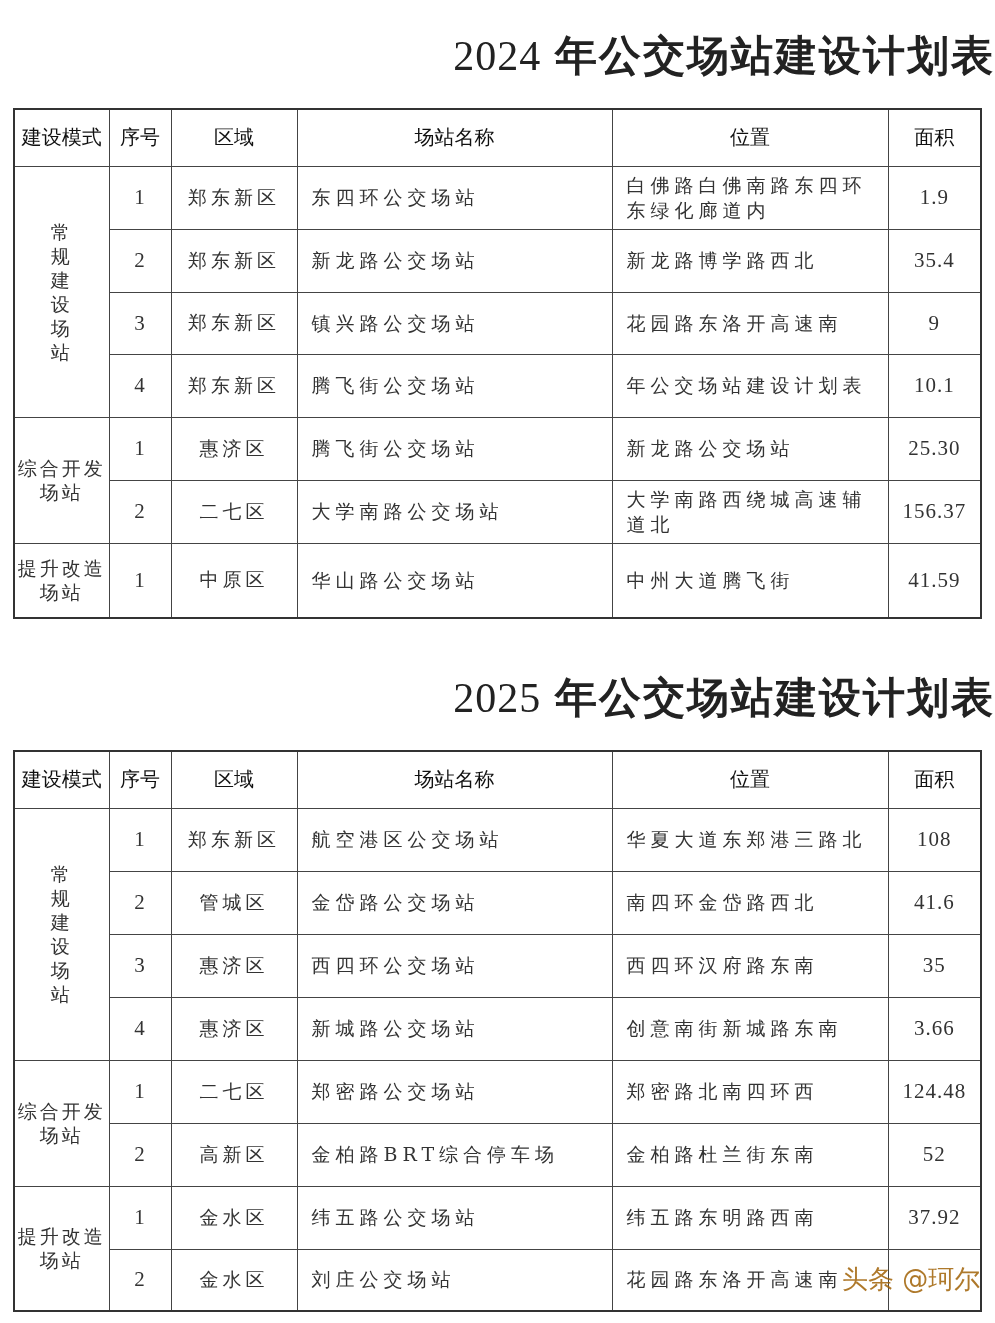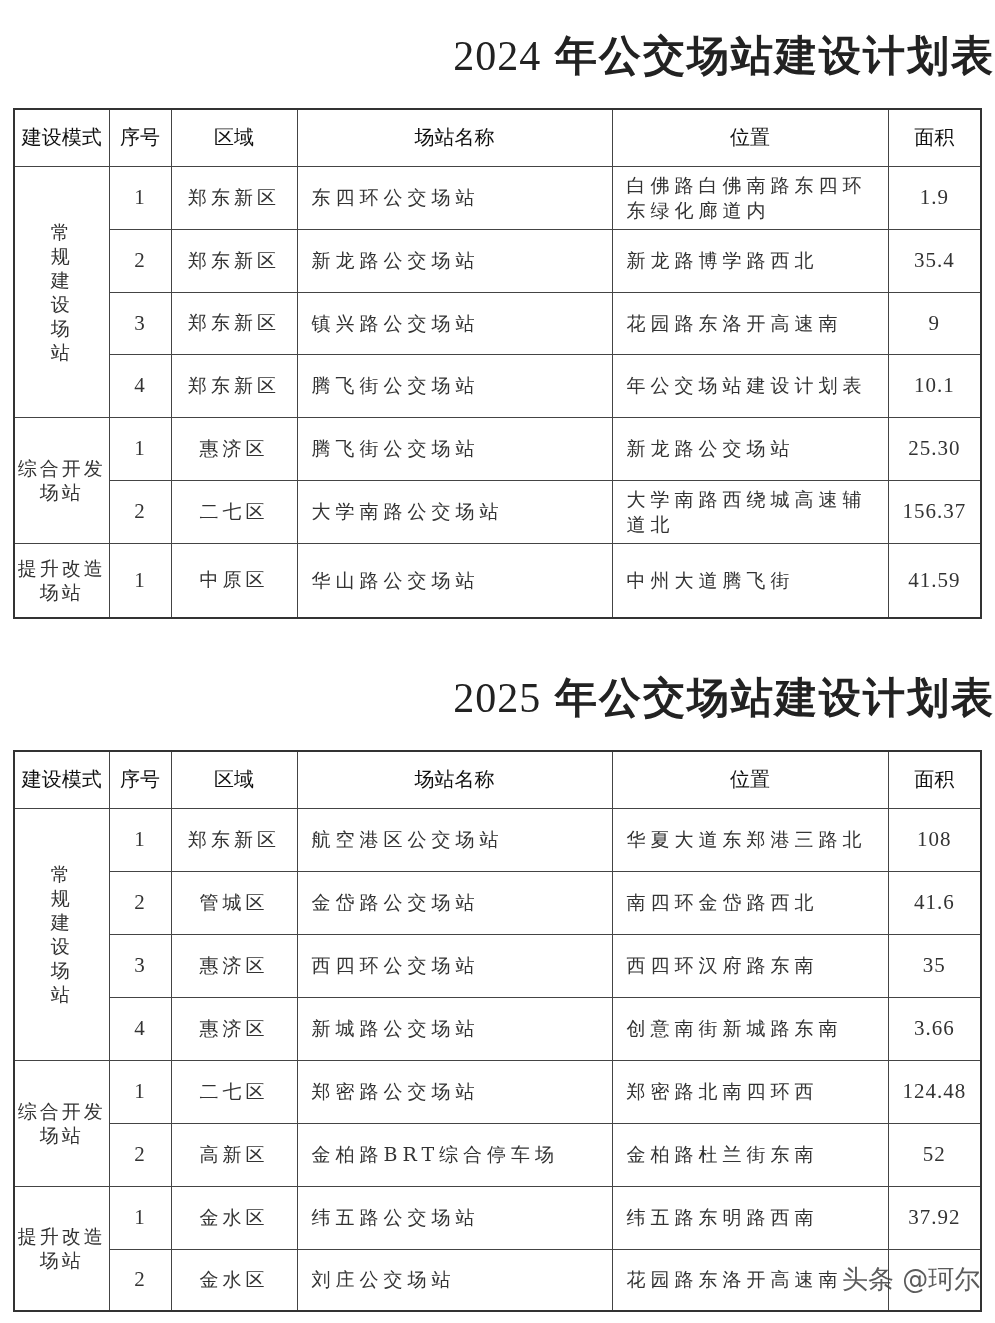--- a/index.html
+++ b/index.html
@@ -9,21 +9,21 @@
   .title .rest{font-family:"DejaVu Sans",sans-serif;font-weight:bold;font-size:42px;letter-spacing:2px;}
   table{position:absolute;left:13px;width:967px;border-collapse:collapse;table-layout:fixed;border:2px solid #333;}
   td,th{border:1px solid #444;padding:0;font-weight:normal;vertical-align:middle;}
   th{font-family:"DejaVu Sans",sans-serif;font-size:20px;text-align:center;color:#111;margin-left:20px;}
   td{font-size:19px;color:#333;letter-spacing:5px;}
   td.c{text-align:center;letter-spacing:4px;}
   td.l{text-align:left;padding-left:14px;line-height:25px;}
   td.num{text-align:center;letter-spacing:1px;font-family:"Liberation Serif",serif;font-size:21px;}
   td.mode{text-align:center;letter-spacing:3px;font-size:19px;line-height:24px;}
   tr.hdr{height:57px;}
-  .wm{position:absolute;left:842px;top:1262px;font-family:"DejaVu Sans",sans-serif;font-size:26px;color:#404040;opacity:.85;}
+  .wm{position:absolute;left:842px;top:1262px;font-family:"DejaVu Sans",sans-serif;font-size:26px;color:#a16207;opacity:.85;}
 </style>
 </head>
 <body>
 
 <div class="title" style="top:28px;">
   <span class="yr">2024</span>
   <span class="rest">年公交场站建设计划表</span>
 </div>
 
 <table style="top:108px;">

